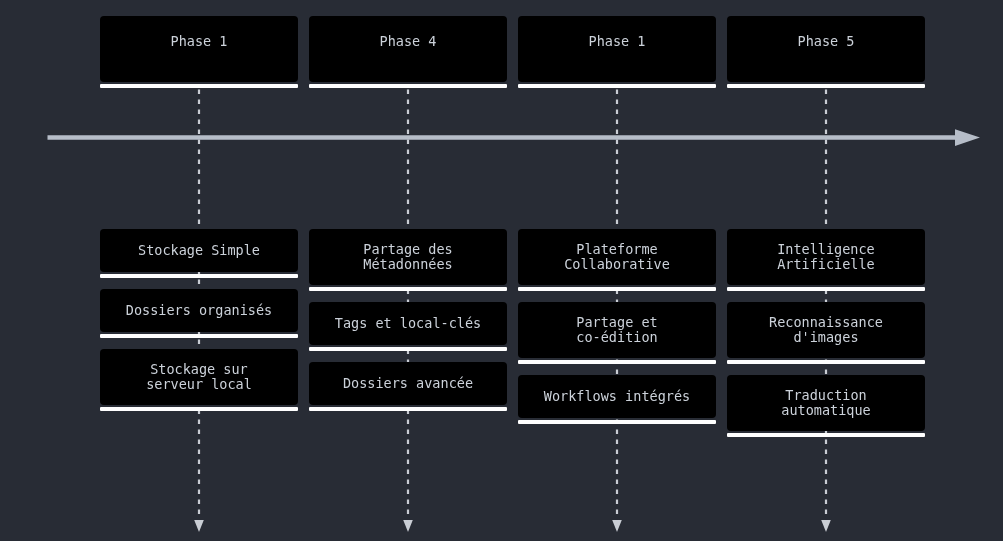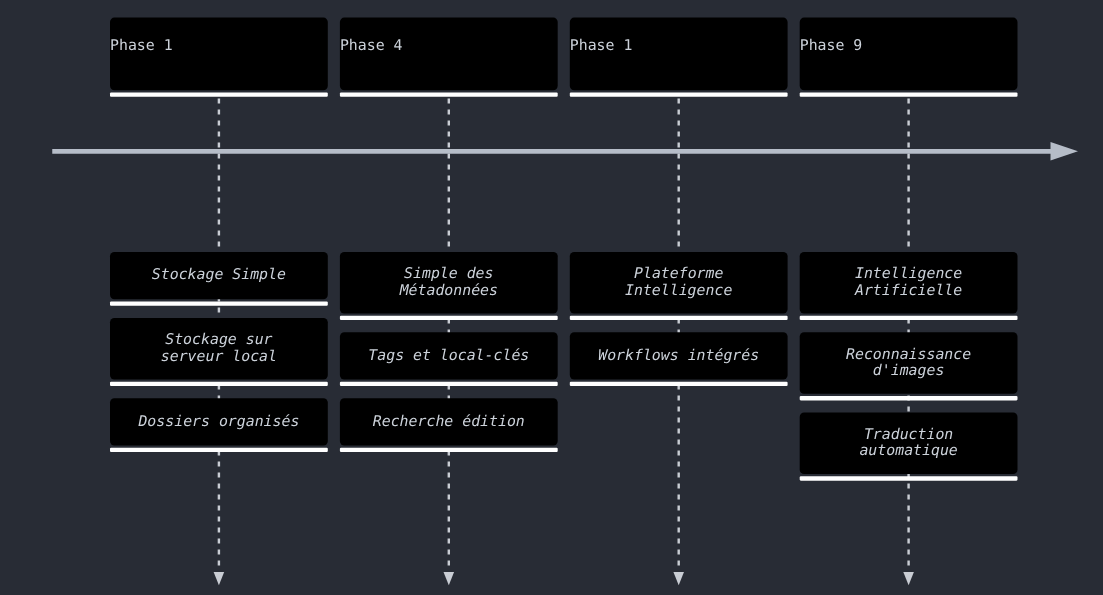--- a/index.html
+++ b/index.html
@@ -27,21 +27,21 @@
     top: 16px;
     width: 198px;
     z-index: 2;
   }
   .phase-box {
     box-sizing: border-box;
     width: 198px;
     height: 66px;
     background: #000000;
     border-radius: 4px;
-    text-align: left;
+    text-align: center;
     padding-top: 18px;
     font-size: 13.5px;
     line-height: 15px;
     color: #ccd2da;
   }
   .underline {
     width: 198px;
     height: 4px;
     margin-top: 2px;
     background: #ffffff;
@@ -60,21 +60,20 @@
     justify-content: center;
     width: 198px;
     min-height: 43px;
     padding: 13px 20px;
     background: #000000;
     border-radius: 4px;
     text-align: center;
     font-size: 13.5px;
     line-height: 15px;
     color: #ccd2da;
-    font-style: italic;
   }
   .event-wrap { margin-bottom: 11px; }
   .event-wrap:last-child { margin-bottom: 0; }
 </style>
 </head>
 <body>
 
 <div id="diagram">
   <svg id="connectors" width="1003" height="541" viewBox="0 0 1003 541">
       <line x1="199" y1="89.5" x2="199" y2="518" stroke="#c9cdd4" stroke-width="2.2" stroke-dasharray="4.6 5.4"></line>
@@ -94,76 +93,82 @@
         <div class="underline"></div>
         <div class="events">
           <div class="event-wrap">
             <div class="event-box">
               <span>Stockage Simple</span>
             </div>
             <div class="underline"></div>
           </div>
           <div class="event-wrap">
             <div class="event-box">
-              <span>Stockage sur serveur local</span>
+              <span>Dossiers organisés</span>
             </div>
             <div class="underline"></div>
           </div>
           <div class="event-wrap">
             <div class="event-box">
-              <span>Dossiers organisés</span>
+              <span>Stockage sur serveur local</span>
             </div>
             <div class="underline"></div>
           </div>
         </div>
       </div>
       <div class="column" style="left: 309px;">
         <div class="phase-box"><span>Phase 4</span></div>
         <div class="underline"></div>
         <div class="events">
           <div class="event-wrap">
             <div class="event-box">
-              <span>Simple des Métadonnées</span>
+              <span>Partage des Métadonnées</span>
             </div>
             <div class="underline"></div>
           </div>
           <div class="event-wrap">
             <div class="event-box">
               <span>Tags et local‑clés</span>
             </div>
             <div class="underline"></div>
           </div>
           <div class="event-wrap">
             <div class="event-box">
-              <span>Recherche édition</span>
+              <span>Dossiers avancée</span>
             </div>
             <div class="underline"></div>
           </div>
         </div>
       </div>
       <div class="column" style="left: 518px;">
         <div class="phase-box"><span>Phase 1</span></div>
         <div class="underline"></div>
         <div class="events">
           <div class="event-wrap">
             <div class="event-box">
-              <span>Plateforme Intelligence</span>
+              <span>Plateforme Collaborative</span>
+            </div>
+            <div class="underline"></div>
+          </div>
+          <div class="event-wrap">
+            <div class="event-box">
+              <span>Partage et co‑édition</span>
             </div>
             <div class="underline"></div>
           </div>
           <div class="event-wrap">
             <div class="event-box">
               <span>Workflows intégrés</span>
             </div>
             <div class="underline"></div>
           </div>
         </div>
       </div>
       <div class="column" style="left: 727px;">
-        <div class="phase-box"><span>Phase 9</span></div>
+        <div class="phase-box"><span>Phase 5</span></div>
         <div class="underline"></div>
         <div class="events">
           <div class="event-wrap">
             <div class="event-box">
               <span>Intelligence Artificielle</span>
             </div>
             <div class="underline"></div>
           </div>
           <div class="event-wrap">
             <div class="event-box">

